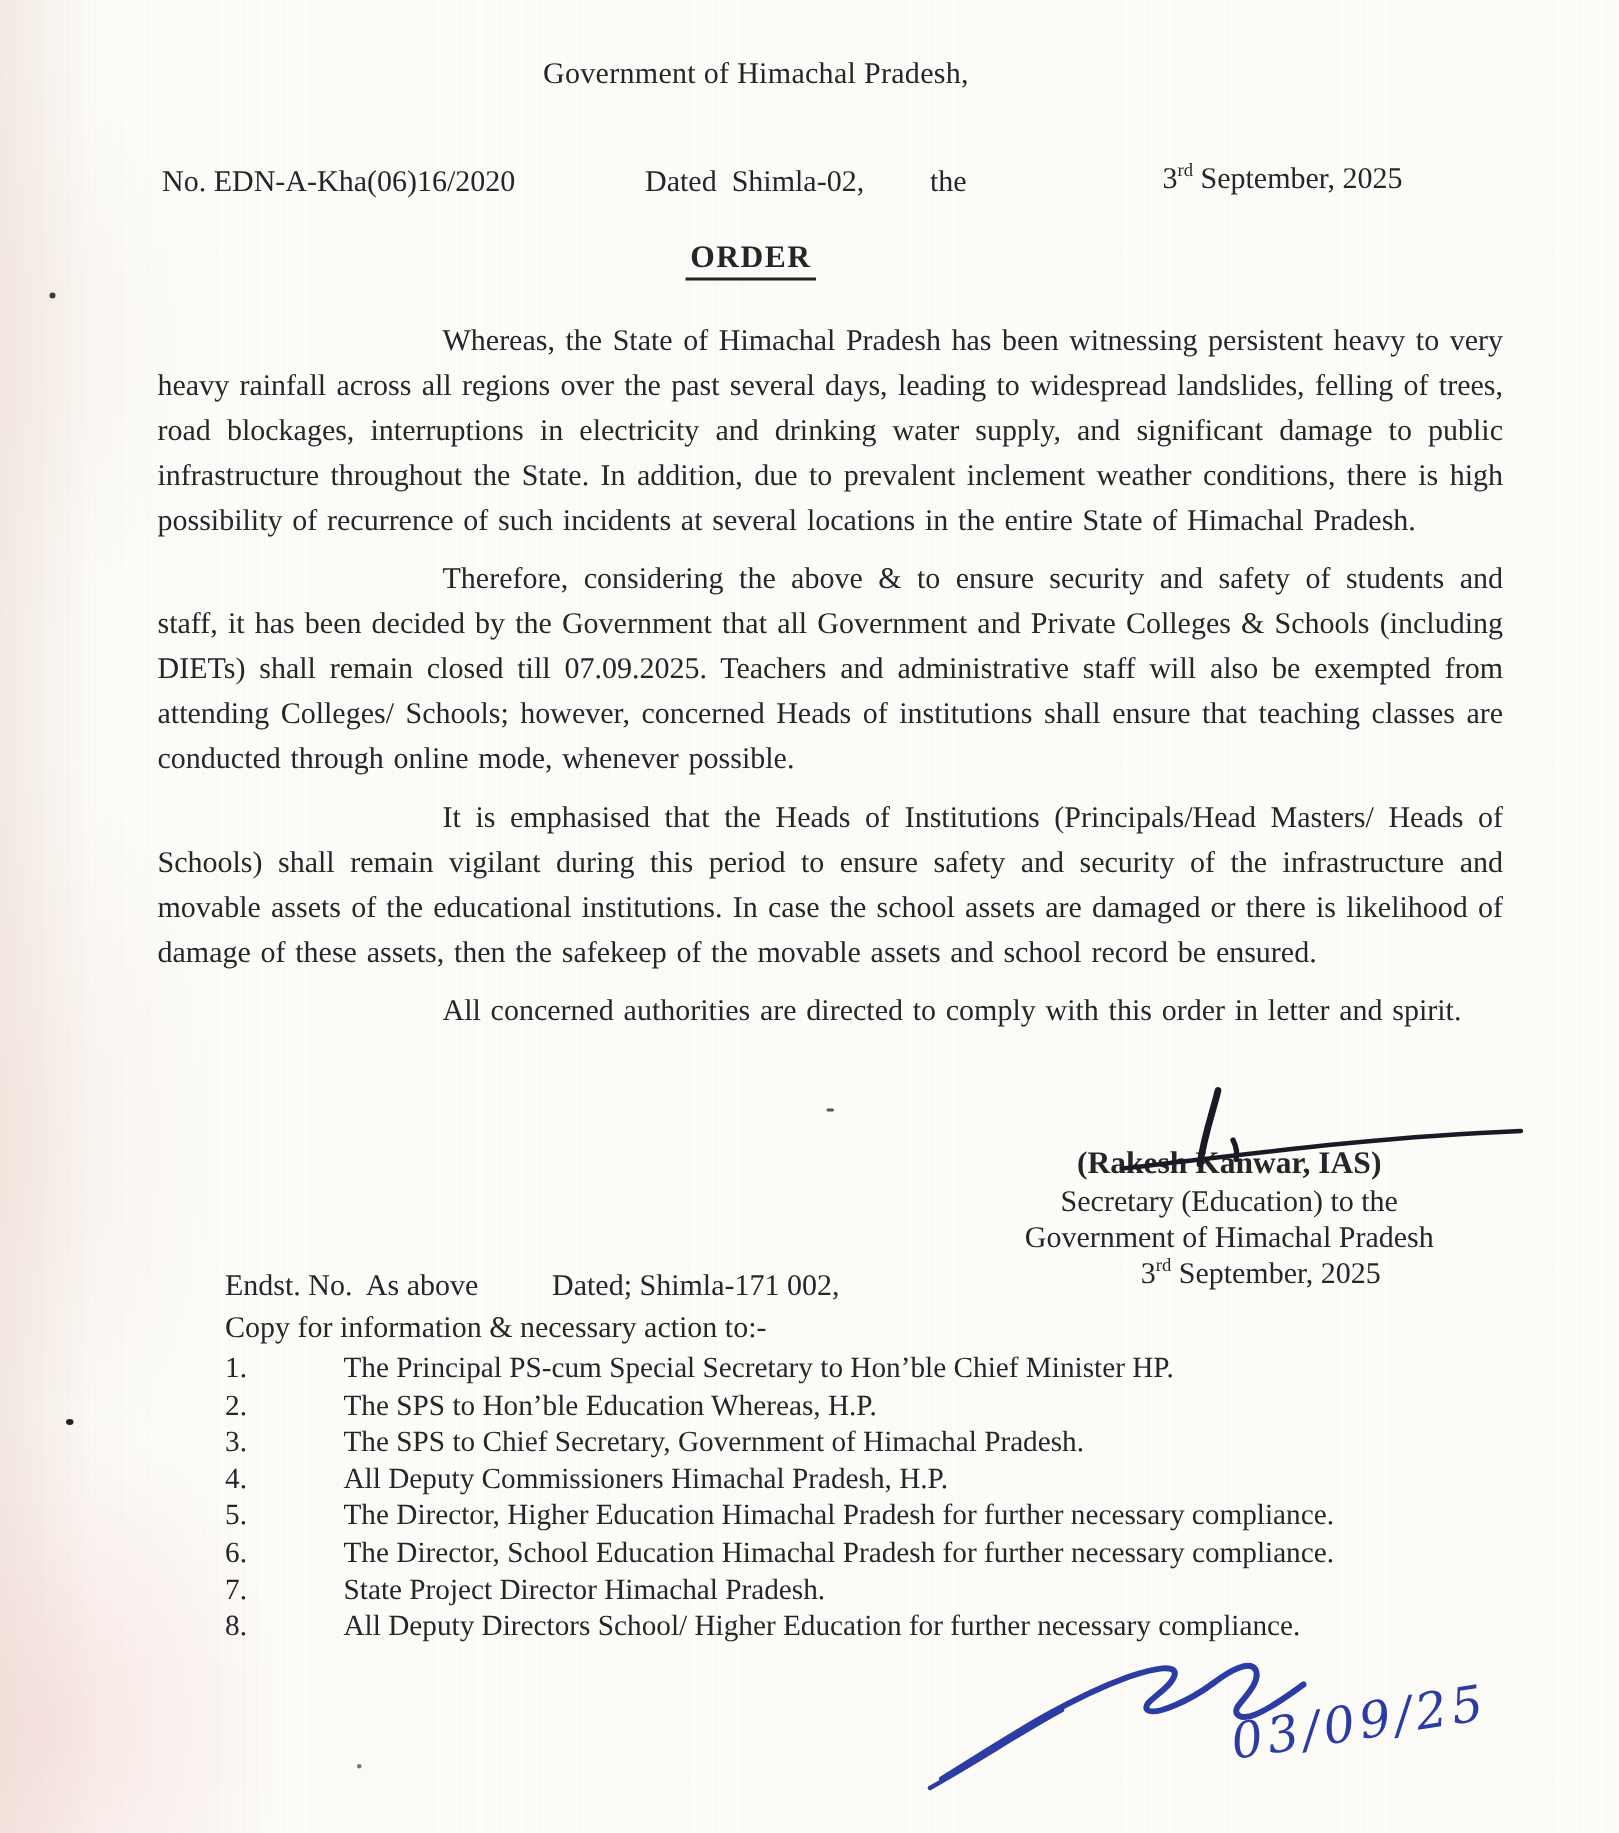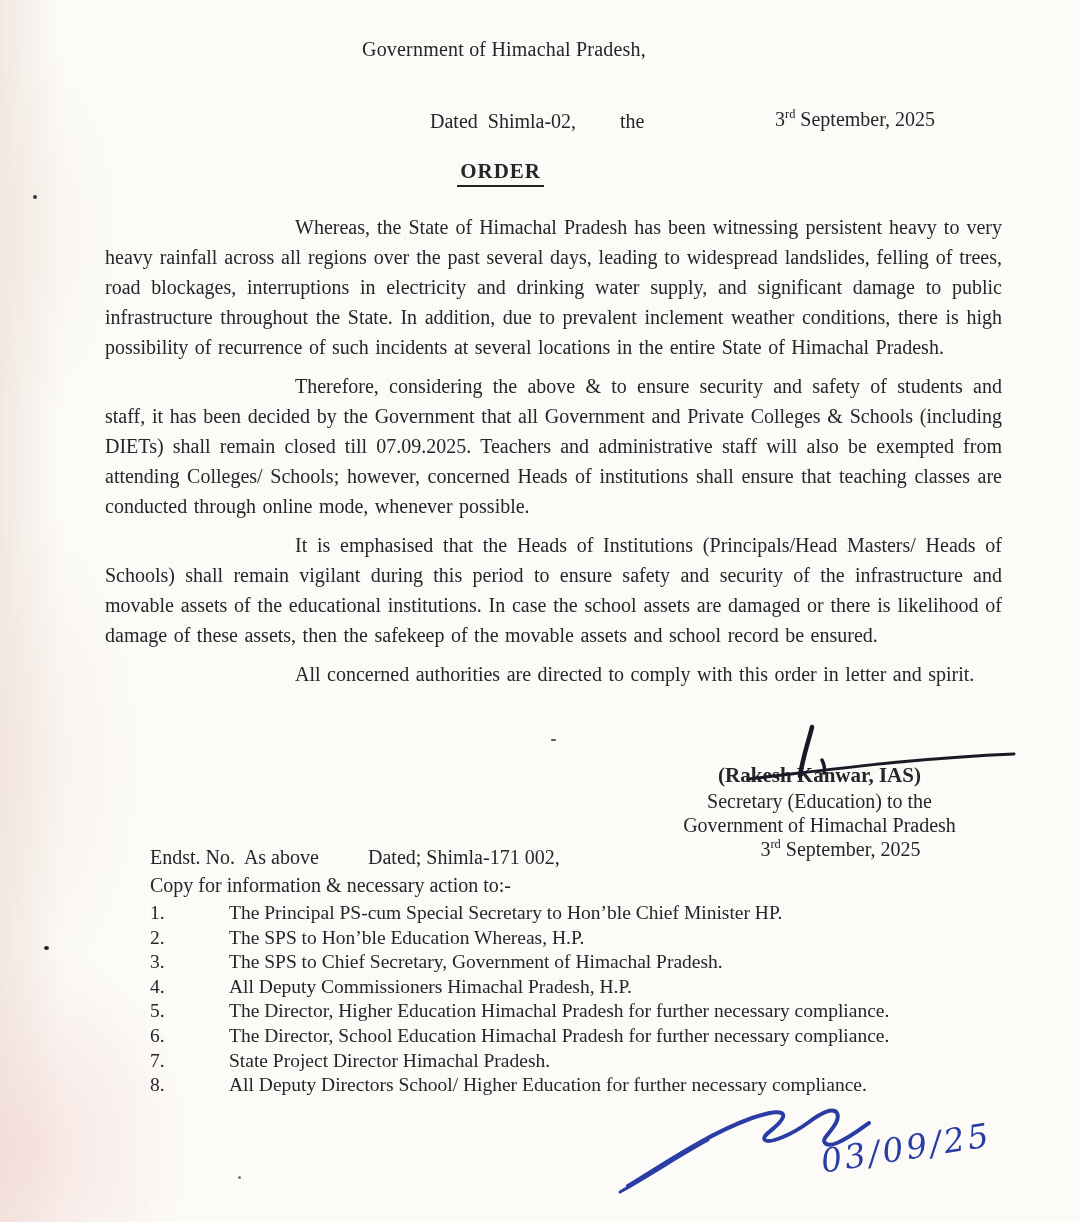--- a/index.html
+++ b/index.html
@@ -48,20 +48,21 @@
 </head>
 <body>
 
 <div class="page">
 
   <div class="abs letterhead">
     <div>Government of Himachal Pradesh,</div>
   </div>
 
   <div class="abs ref-row">
+    <span class="abs" style="left:108px;top:0;">No. EDN-A-Kha(06)16/2020</span>
     <span class="abs pre" style="left:430px;top:0;">Dated  Shimla-02,</span>
     <span class="abs" style="left:620px;top:0;">the</span>
     <span class="abs" style="left:775px;top:-2px;"><span>3</span><span class="sup">rd</span><span> September, 2025</span></span>
   </div>
 
   <div class="abs order-heading">
     <span>ORDER</span>
   </div>
 
   <div class="abs body-text">

